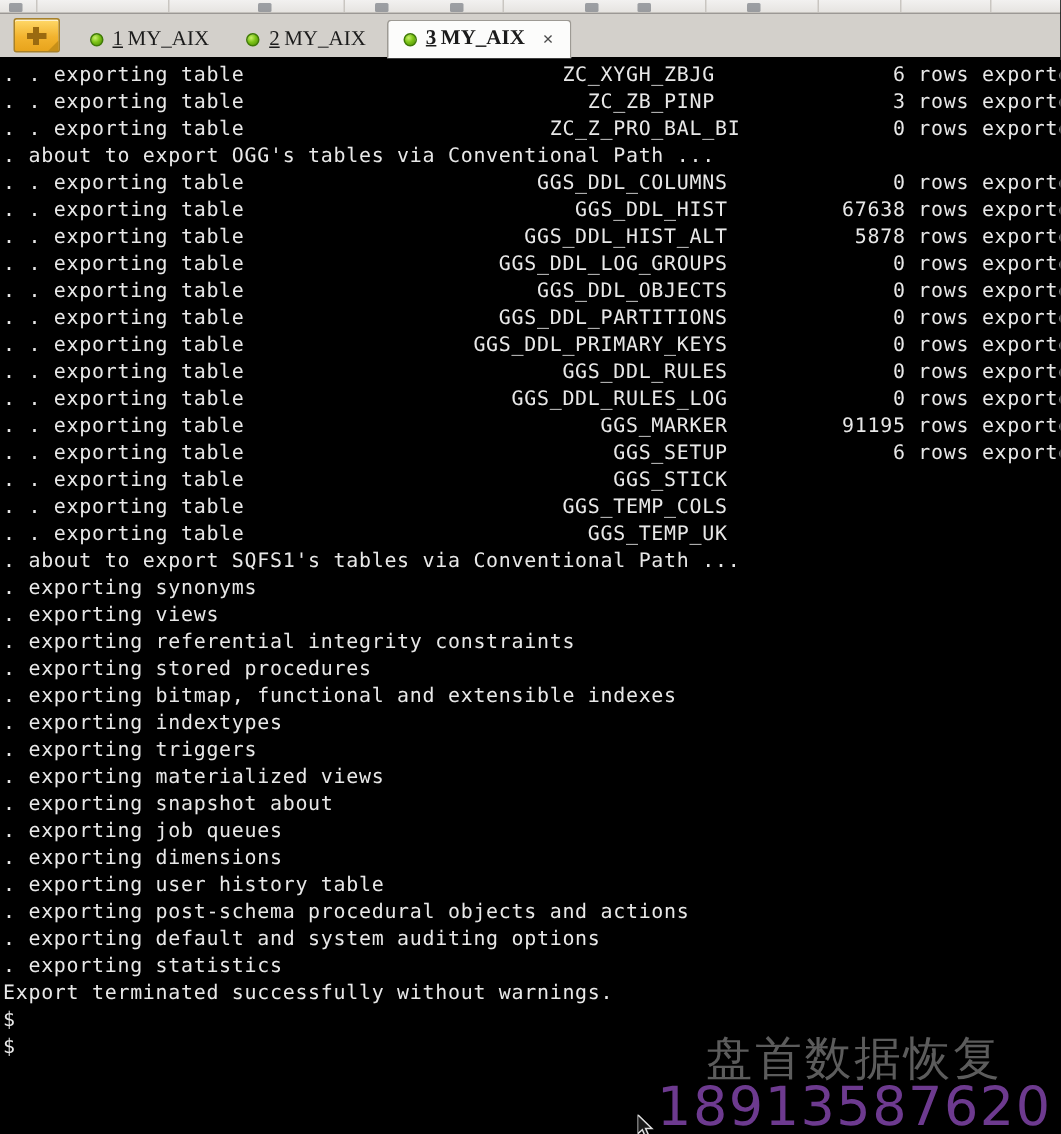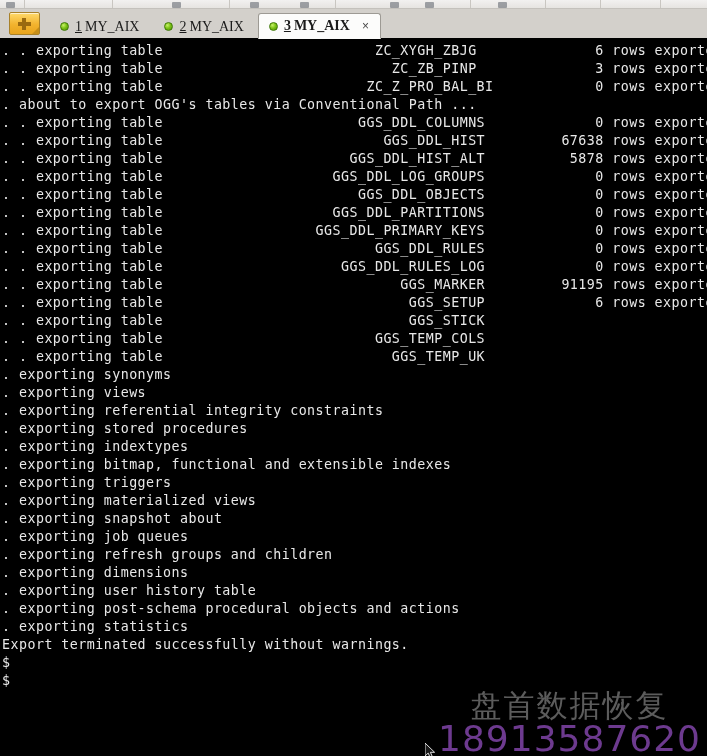--- a/index.html
+++ b/index.html
@@ -256,34 +256,35 @@
     <div class="term-line">. . exporting table                       GGS_DDL_OBJECTS             0 rows exported</div>
     <div class="term-line">. . exporting table                    GGS_DDL_PARTITIONS             0 rows exported</div>
     <div class="term-line">. . exporting table                  GGS_DDL_PRIMARY_KEYS             0 rows exported</div>
     <div class="term-line">. . exporting table                         GGS_DDL_RULES             0 rows exported</div>
     <div class="term-line">. . exporting table                     GGS_DDL_RULES_LOG             0 rows exported</div>
     <div class="term-line">. . exporting table                            GGS_MARKER         91195 rows exported</div>
     <div class="term-line">. . exporting table                             GGS_SETUP             6 rows exported</div>
     <div class="term-line">. . exporting table                             GGS_STICK</div>
     <div class="term-line">. . exporting table                         GGS_TEMP_COLS</div>
     <div class="term-line">. . exporting table                           GGS_TEMP_UK</div>
+    <div class="term-line">. about to export SQFS1's tables via Conventional Path ...</div>
     <div class="term-line">. exporting synonyms</div>
     <div class="term-line">. exporting views</div>
     <div class="term-line">. exporting referential integrity constraints</div>
     <div class="term-line">. exporting stored procedures</div>
+    <div class="term-line">. exporting bitmap, functional and extensible indexes</div>
     <div class="term-line">. exporting indextypes</div>
-    <div class="term-line">. exporting bitmap, functional and extensible indexes</div>
     <div class="term-line">. exporting triggers</div>
     <div class="term-line">. exporting materialized views</div>
     <div class="term-line">. exporting snapshot about</div>
     <div class="term-line">. exporting job queues</div>
-    <div class="term-line">. exporting refresh groups and children</div>
     <div class="term-line">. exporting dimensions</div>
     <div class="term-line">. exporting user history table</div>
     <div class="term-line">. exporting post-schema procedural objects and actions</div>
+    <div class="term-line">. exporting default and system auditing options</div>
     <div class="term-line">. exporting statistics</div>
     <div class="term-line">Export terminated successfully without warnings.</div>
     <div class="term-line">$</div>
     <div class="term-line">$</div>
 
     <div class="watermark">
       <div class="wm-cn">盘首数据恢复</div>
       <div class="wm-phone">18913587620</div>
     </div>
 

